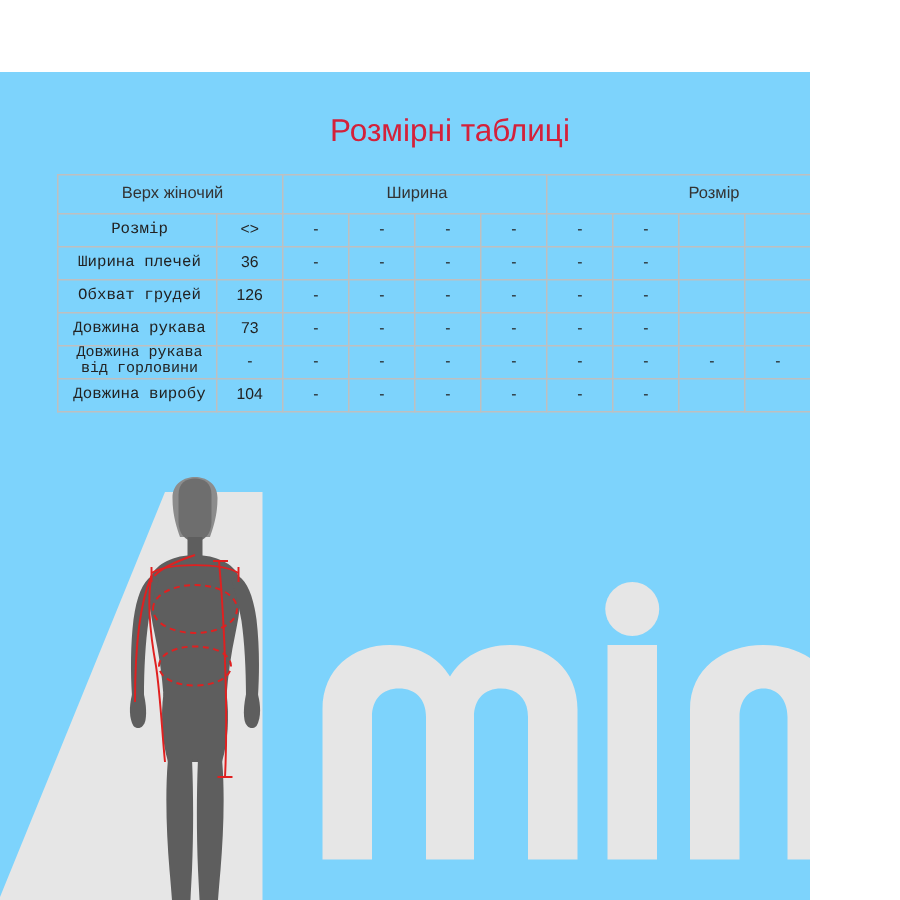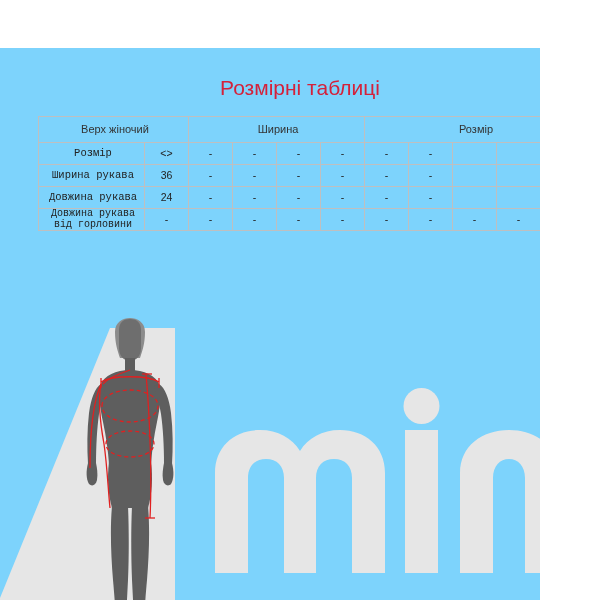--- a/index.html
+++ b/index.html
@@ -145,37 +145,50 @@
           <td class="dash">-</td>
           <td class="dash">-</td>
           <td class="dash">-</td>
           <td class="dash">-</td>
           <td class="dash"></td>
           <td class="dash"></td>
           <td class="dash">-</td>
         </tr>
 
         <tr>
-          <td class="label-cell">Ширина рукава</td>
+          <td class="label-cell">Ширина плечей</td>
           <td class="value-cell">36</td>
           <td class="dash">-</td>
           <td class="dash">-</td>
           <td class="dash">-</td>
           <td class="dash">-</td>
           <td class="dash">-</td>
           <td class="dash">-</td>
           <td class="dash"></td>
           <td class="dash"></td>
           <td class="dash">-</td>
         </tr>
 
+        <tr>
+          <td class="label-cell">Обхват грудей</td>
+          <td class="value-cell">126</td>
+          <td class="dash">-</td>
+          <td class="dash">-</td>
+          <td class="dash">-</td>
+          <td class="dash">-</td>
+          <td class="dash">-</td>
+          <td class="dash">-</td>
+          <td class="dash"></td>
+          <td class="dash"></td>
+          <td class="dash">-</td>
+        </tr>
 
         <tr>
           <td class="label-cell">Довжина рукава</td>
-          <td class="value-cell">24</td>
+          <td class="value-cell">73</td>
           <td class="dash">-</td>
           <td class="dash">-</td>
           <td class="dash">-</td>
           <td class="dash">-</td>
           <td class="dash">-</td>
           <td class="dash">-</td>
           <td class="dash"></td>
           <td class="dash"></td>
           <td class="dash">-</td>
         </tr>
@@ -190,20 +203,33 @@
           <td class="dash">-</td>
           <td class="dash">-</td>
           <td class="dash">-</td>
           <td class="dash">-</td>
           <td class="dash">-</td>
           <td class="dash">-</td>
           <td class="dash">-</td>
           <td class="dash"></td>
         </tr>
 
+        <tr>
+          <td class="label-cell">Довжина виробу</td>
+          <td class="value-cell">104</td>
+          <td class="dash">-</td>
+          <td class="dash">-</td>
+          <td class="dash">-</td>
+          <td class="dash">-</td>
+          <td class="dash">-</td>
+          <td class="dash">-</td>
+          <td class="dash"></td>
+          <td class="dash"></td>
+          <td class="dash">-</td>
+        </tr>
       </tbody>
     </table>
   </div>
 
   <div class="graphic">
 
     <svg class="watermark" width="600" height="350" viewBox="0 0 600 350">
 
       <polygon points="0,350 0,300 110,30 175,30 175,350" fill="#e6e6e6"></polygon>
 

